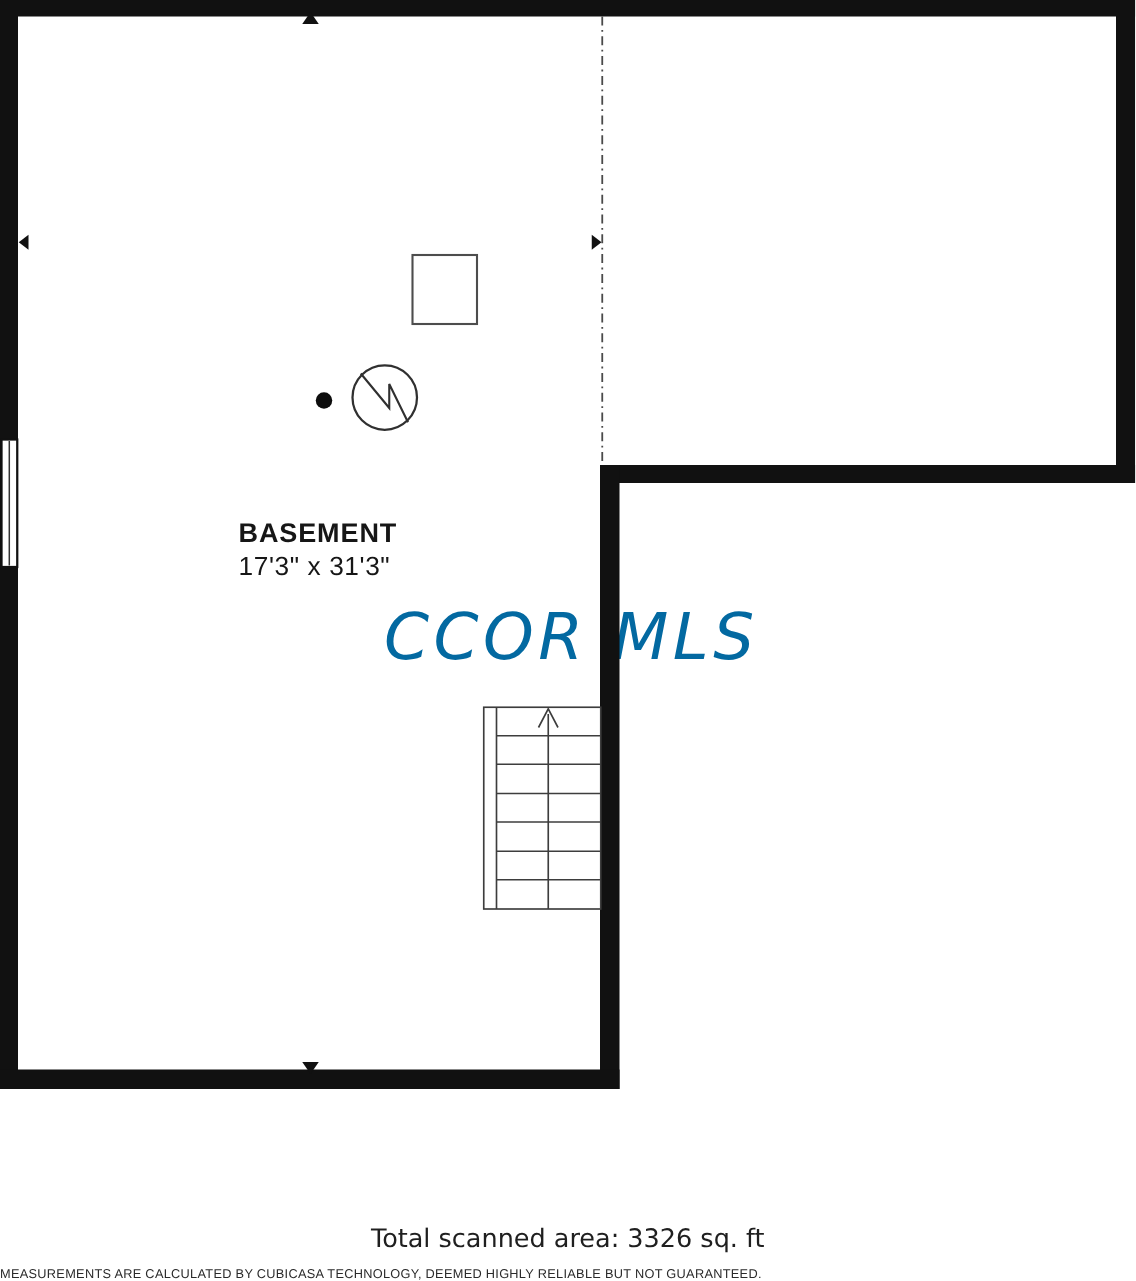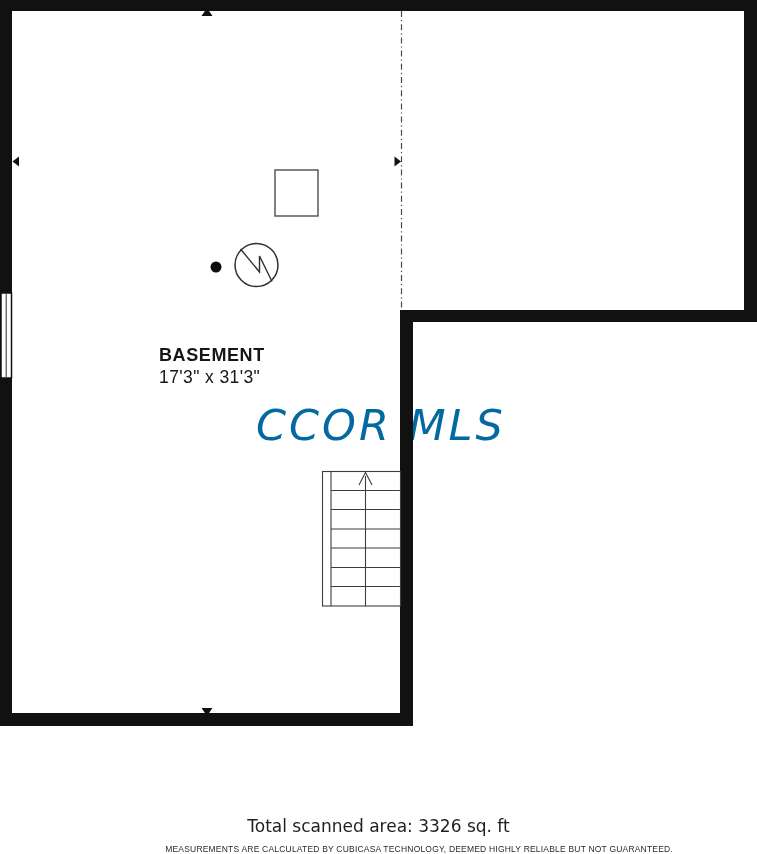--- a/index.html
+++ b/index.html
@@ -38,23 +38,23 @@
   .total-area{
     position:absolute;left:0;top:806px;width:757px;
     text-align:center;
     font-family:"DejaVu Sans", sans-serif;
     font-size:17px;color:#1f1f1f;
     z-index:3;
     margin-top:10px;
   }
   .disclaimer{
     position:absolute;left:0;top:844px;width:661px;
-    text-align:right;
+    text-align:left;
     font-size:8.5px;letter-spacing:0.2px;
-    color:#2a2a2a;z-index:3;white-space:nowrap;margin-left:12px;
+    color:#2a2a2a;z-index:3;white-space:nowrap;
   }
 </style>
 </head>
 <body>
 
 <div class="page">
 
   <div class="watermark">CCOR MLS</div>
 
   <svg class="plan" width="757" height="790" viewBox="0 0 757 790">

